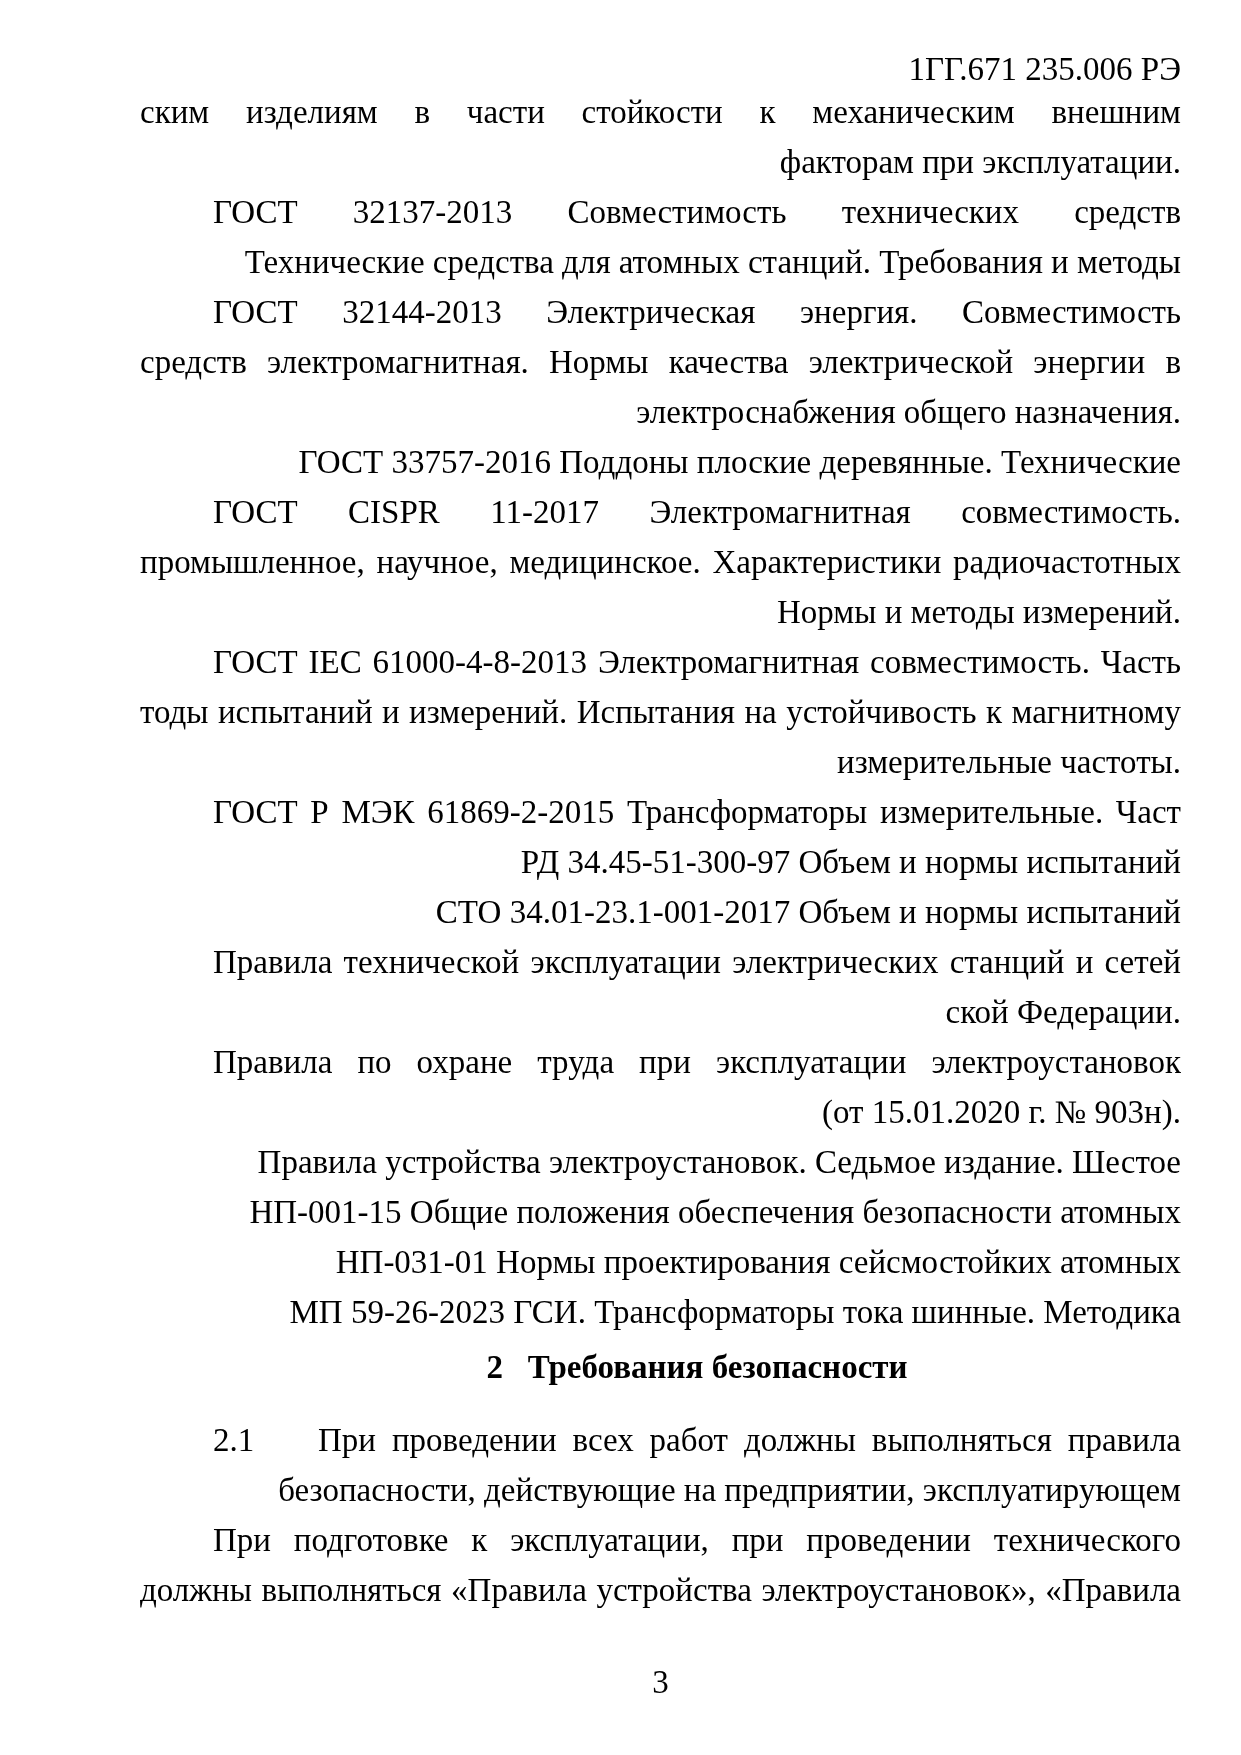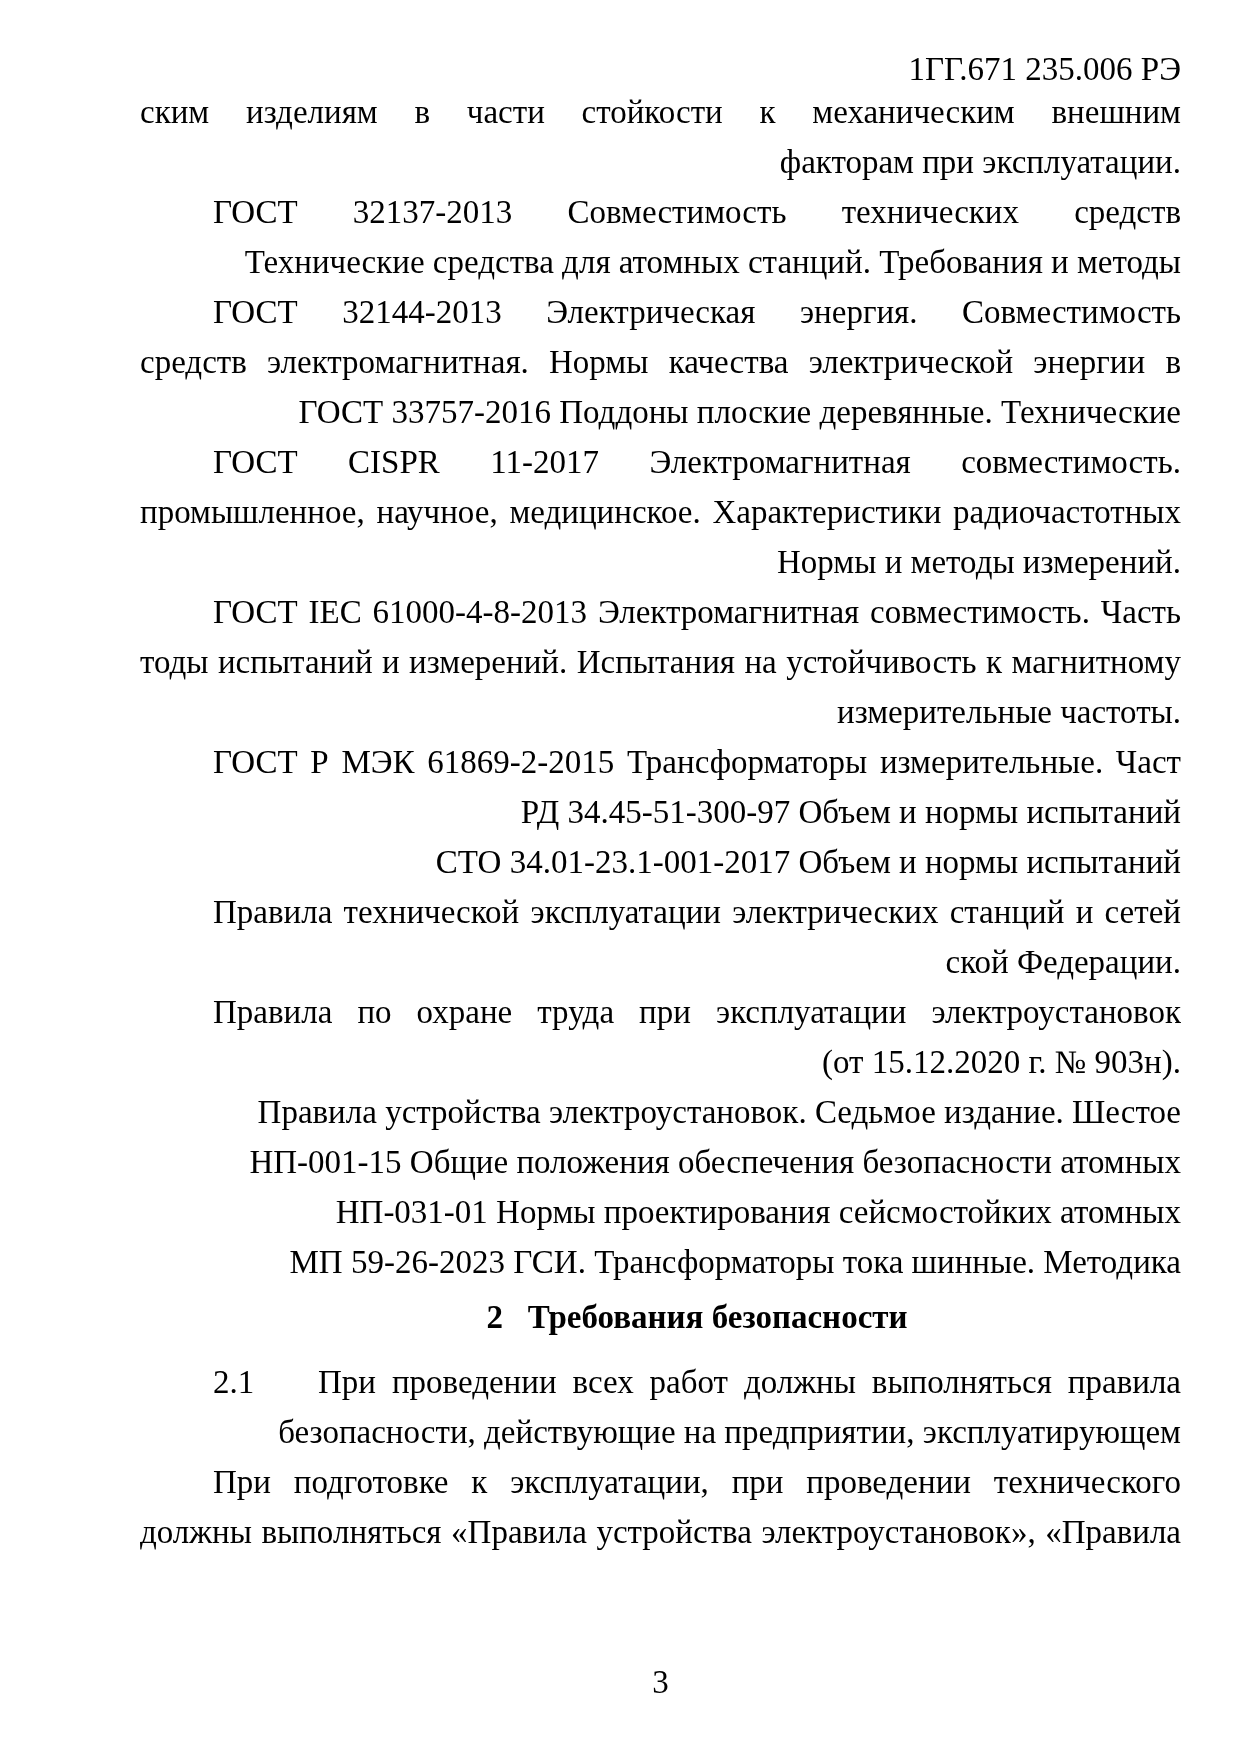--- a/index.html
+++ b/index.html
@@ -45,21 +45,21 @@
   }
   .ln.ind {
     text-indent: 73px;
   }
   .ln.heading {
     font-weight: bold;
     text-align: center;
     text-align-last: center;
     text-indent: 73px;
     margin-top: 5px;
-    margin-bottom: 15px;
+    margin-bottom: 23px;
   }
   .footer {
     position: absolute;
     top: 1657px;
     left: 140px;
     width: 1041px;
     line-height: 50px;
     text-align: center;
   }
 </style>
@@ -69,34 +69,35 @@
 <div class="page">
   <div class="header">1ГГ.671 235.006 РЭ</div>
 
   <div class="body">
       <div class="ln j">ским изделиям в части стойкости к механическим внешним воздействующим</div>
       <div class="ln">факторам при эксплуатации.</div>
       <div class="ln j ind">ГОСТ 32137-2013 Совместимость технических средств электромагнитная.</div>
       <div class="ln">Технические средства для атомных станций. Требования и методы испытаний.</div>
       <div class="ln j ind">ГОСТ 32144-2013 Электрическая энергия. Совместимость технических</div>
       <div class="ln j">средств электромагнитная. Нормы качества электрической энергии в системах</div>
+      <div class="ln">электроснабжения общего назначения.</div>
       <div class="ln ind">ГОСТ 33757-2016 Поддоны плоские деревянные. Технические условия.</div>
       <div class="ln j ind">ГОСТ CISPR 11-2017 Электромагнитная совместимость. Оборудование</div>
       <div class="ln j">промышленное, научное, медицинское. Характеристики радиочастотных помех.</div>
       <div class="ln">Нормы и методы измерений.</div>
       <div class="ln j ind">ГОСТ IEC 61000-4-8-2013 Электромагнитная совместимость. Часть 4-8 Ме-</div>
       <div class="ln j">тоды испытаний и измерений. Испытания на устойчивость к магнитному полю</div>
       <div class="ln">измерительные частоты.</div>
       <div class="ln j ind">ГОСТ Р МЭК 61869-2-2015 Трансформаторы измерительные. Част 2: До-</div>
       <div class="ln ind">РД 34.45-51-300-97 Объем и нормы испытаний электрооборудования.</div>
       <div class="ln ind">СТО 34.01-23.1-001-2017 Объем и нормы испытаний электрооборудования.</div>
       <div class="ln j ind">Правила технической эксплуатации электрических станций и сетей Россий-</div>
       <div class="ln">ской Федерации.</div>
       <div class="ln j ind">Правила по охране труда при эксплуатации электроустановок</div>
-      <div class="ln">(от 15.12.2020 г. № 903н).</div>
+      <div class="ln">(от 15.01.2020 г. № 903н).</div>
       <div class="ln ind">Правила устройства электроустановок. Седьмое издание. Шестое издание.</div>
       <div class="ln ind">НП-001-15 Общие положения обеспечения безопасности атомных станций.</div>
       <div class="ln ind">НП-031-01 Нормы проектирования сейсмостойких атомных станций.</div>
       <div class="ln ind">МП 59-26-2023 ГСИ. Трансформаторы тока шинные. Методика поверки.</div>
       <div class="ln heading">2&nbsp;&nbsp;&nbsp;Требования безопасности</div>
       <div class="ln j ind">2.1&nbsp;&nbsp;&nbsp;&nbsp;При проведении всех работ должны выполняться правила техники</div>
       <div class="ln">безопасности, действующие на предприятии, эксплуатирующем трансформаторы.</div>
       <div class="ln j ind">При подготовке к эксплуатации, при проведении технического обслуживания</div>
       <div class="ln j">должны выполняться «Правила устройства электроустановок», «Правила по охране</div>
     </div>

